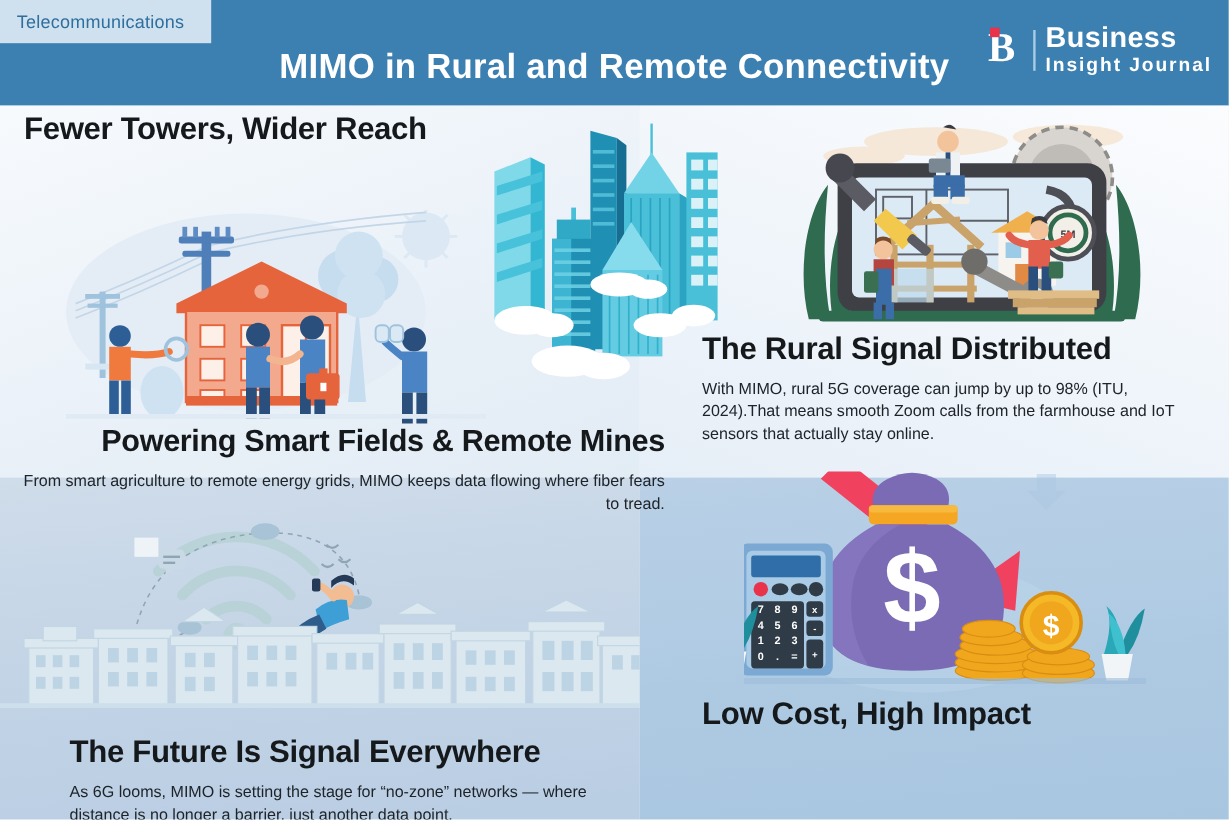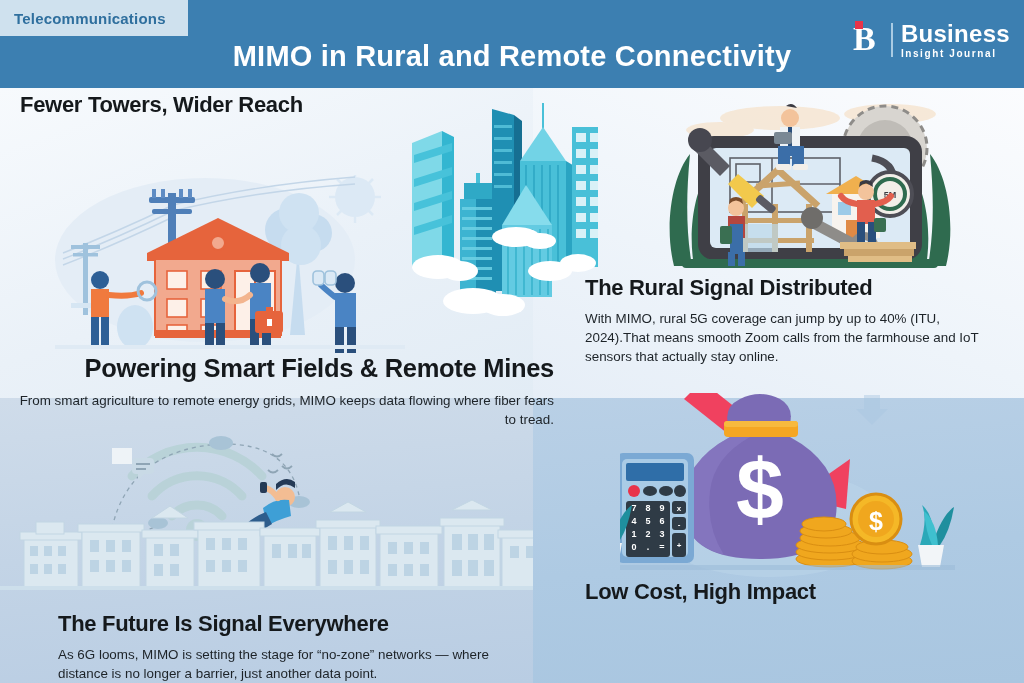--- a/index.html
+++ b/index.html
@@ -13,21 +13,21 @@
   .page { position:relative; width:1024px; height:683px; overflow:hidden; }
 
   
   .header {
     position:absolute; left:0; top:0; width:1024px; height:88px;
     background:#3c7fb1;
   }
   .cat-tag {
     position:absolute; left:0; top:0; height:36px;
     background:#cfe1ee; color:#2f6f9e;
-    font-size:15px; font-weight:bold; letter-spacing:.2px;
+    font-size:15px; font-weight:normal; letter-spacing:.2px;
     display:flex; align-items:center; padding:0 22px 0 14px;
   }
   .main-title {
     position:absolute; left:0; top:40px; width:1024px;
     text-align:center; color:#ffffff;
     font-size:29px; font-weight:bold; letter-spacing:.2px;
   }
   .logo {
     position:absolute; right:14px; top:20px;
     display:flex; align-items:center; gap:8px;
@@ -37,21 +37,21 @@
     color:#fff; font-size:34px; font-weight:bold; line-height:38px;
     font-family:"Liberation Serif", serif;
   }
   .logo-dot {
     position:absolute; left:2px; top:1px; width:8px; height:8px;
     background:#e8334a;
   }
   .logo-rule { width:2px; height:34px; background:#a9cbe3; }
   .logo-text { color:#fff; line-height:1; }
   .logo-text .l1 { font-size:24px; font-weight:bold; letter-spacing:.3px; }
-  .logo-text .l2 { font-size:10px; font-weight:bold; letter-spacing:1.6px; margin-top:3px; }
+  .logo-text .l2 { font-size:16px; font-weight:bold; letter-spacing:1.6px; margin-top:3px; }
 
   
   .panel-tl {
     position:absolute; left:0; top:88px; width:533px; height:310px;
     background:linear-gradient(160deg,#f7fafd 0%,#eaf1f8 55%,#e2ecf5 100%);
   }
   .panel-tr {
     position:absolute; left:533px; top:88px; width:491px; height:310px;
     background:linear-gradient(200deg,#fbfcfe 0%,#eef4fa 60%,#e6eef7 100%);
   }
@@ -61,21 +61,21 @@
   }
   .panel-br {
     position:absolute; left:533px; top:398px; width:491px; height:285px;
     background:linear-gradient(175deg,#b9d0e6 0%,#aecae3 55%,#a9c6e0 100%);
   }
 
   
   .tblock { position:absolute; z-index:40; }
   .t-head {
     color:#15191c; font-weight:bold; letter-spacing:-.3px;
-    font-size:22px; line-height:1.1;
+    font-size:26px; line-height:1.1;
   }
   .t-body {
     color:#1d2328; font-size:13.4px; line-height:1.42; margin-top:9px;
   }
   .tb-fewer { left:20px; top:93px; width:400px; }
   .tb-rural { left:585px; top:276px; width:420px; }
   .tb-power { left:14px; top:354px; width:540px;text-align:right; }
   .tb-power .t-head { font-size:25.5px; }
   .tb-future { left:22px; top:612px; width:440px;margin-left:36px; }
   .tb-lowcost { left:585px; top:580px; width:420px; }
@@ -693,21 +693,21 @@
       <rect x="-40" y="172" width="400" height="5" fill="#9dbdd8" opacity=".6"></rect>
     </svg>
   </div>
 
   <div class="tblock tb-fewer">
     <div class="t-head">Fewer Towers, Wider Reach</div>
   </div>
 
   <div class="tblock tb-rural">
     <div class="t-head">The Rural Signal Distributed</div>
-    <div class="t-body">With MIMO, rural 5G coverage can jump by up to 40% (ITU, 2024).That means smooth Zoom calls from the farmhouse and IoT sensors that actually stay online.</div>
+    <div class="t-body">With MIMO, rural 5G coverage can jump by up to 98% (ITU, 2024).That means smooth Zoom calls from the farmhouse and IoT sensors that actually stay online.</div>
   </div>
 
   <div class="tblock tb-power">
     <div class="t-head">Powering Smart Fields &amp; Remote Mines</div>
     <div class="t-body">From smart agriculture to remote energy grids, MIMO keeps data flowing where fiber fears to tread.</div>
   </div>
 
   <div class="tblock tb-future">
     <div class="t-head">The Future Is Signal Everywhere</div>
     <div class="t-body"> As 6G looms, MIMO is setting the stage for “no-zone” networks — where distance is no longer a barrier, just another data point.</div>

